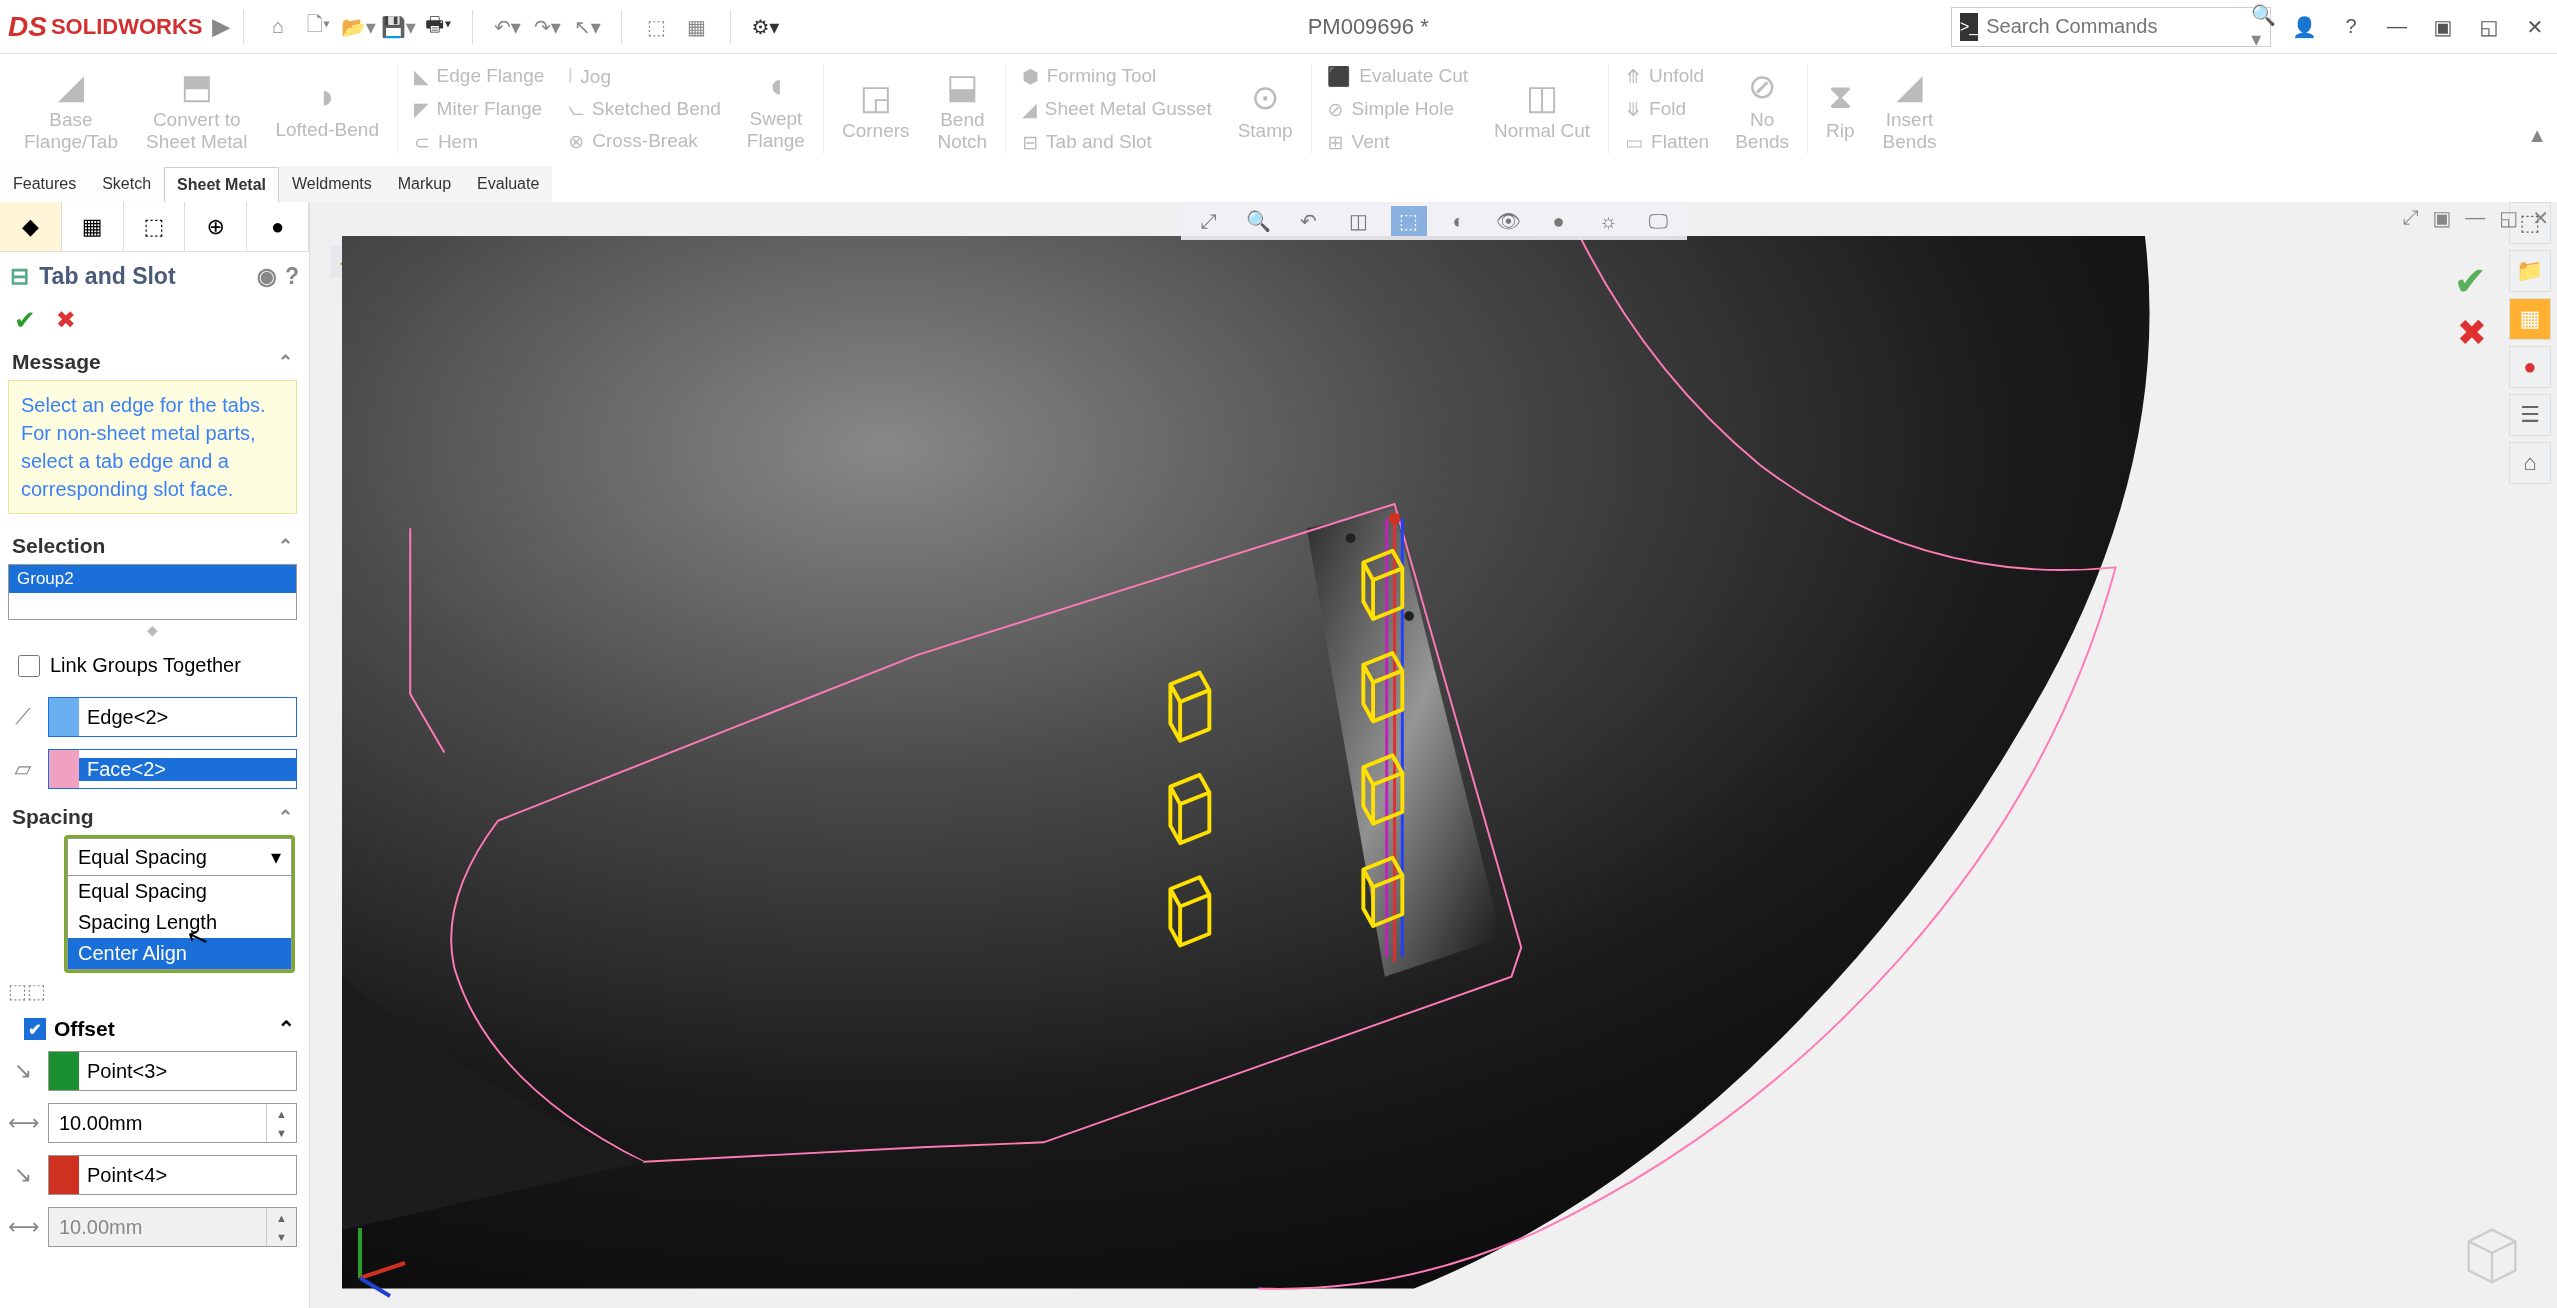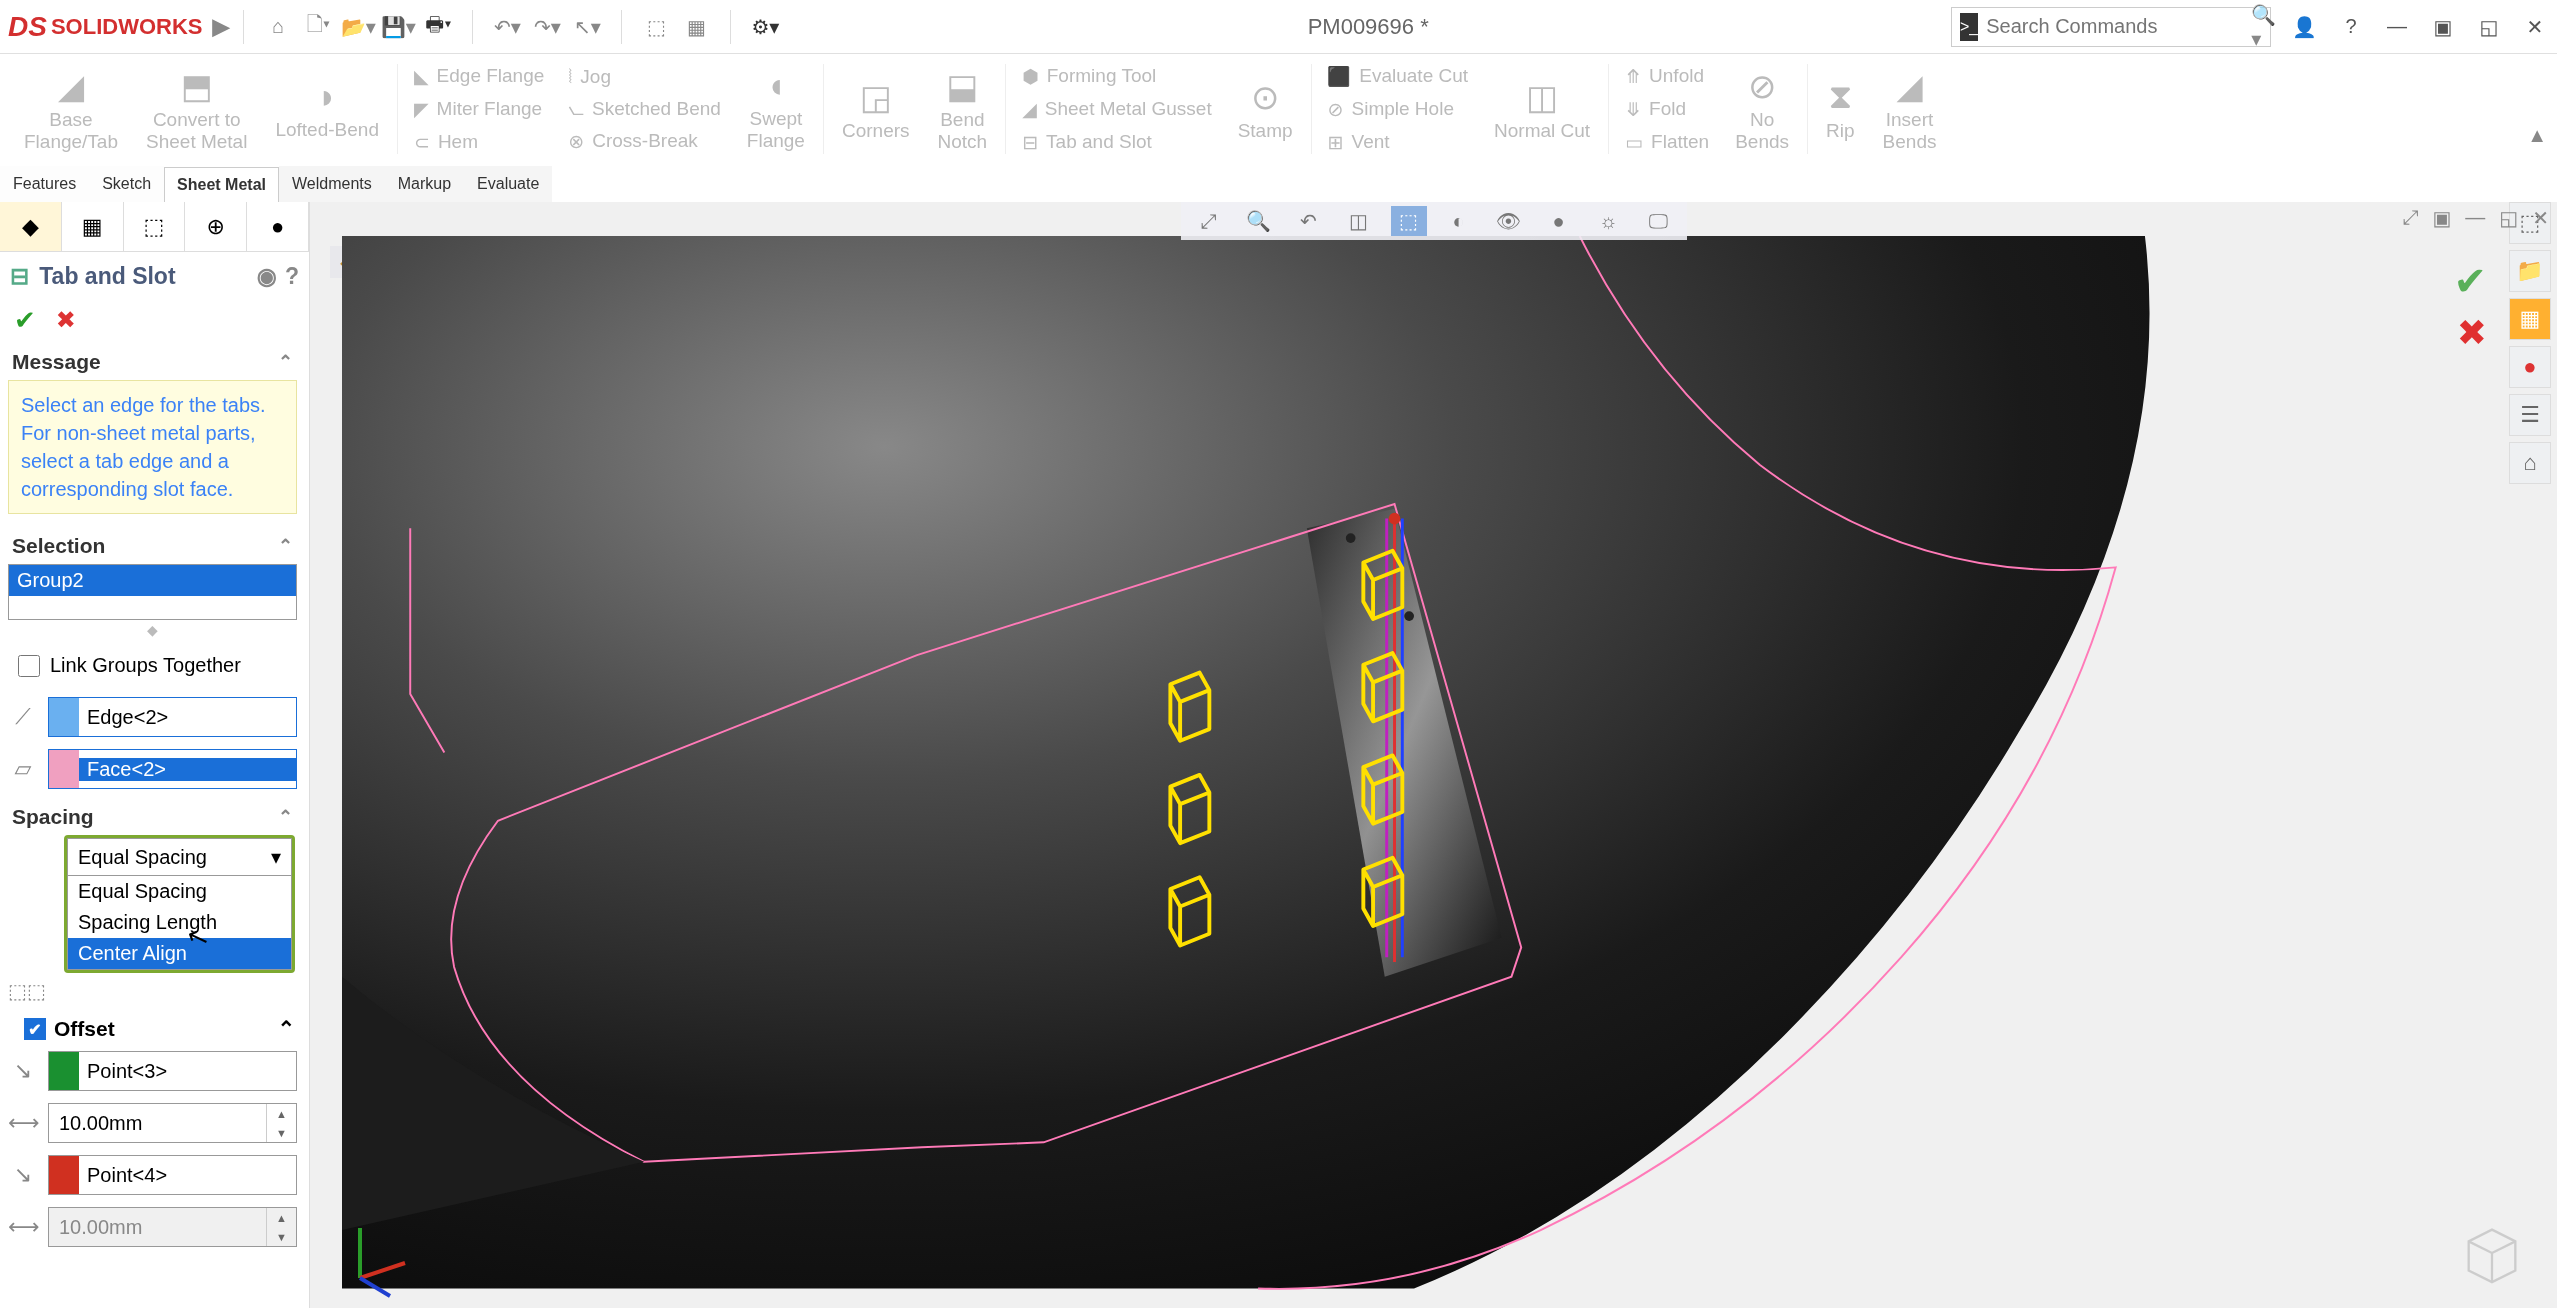--- a/index.html
+++ b/index.html
@@ -49,21 +49,21 @@
 .pp-okx .x { color: #d33; font-size: 24px;}
 
 .pp-body { flex: 1; overflow-y: auto; overflow-x: hidden; padding-right: 4px;}
 .pp-body::-webkit-scrollbar { width: 16px;}
 .pp-body::-webkit-scrollbar-thumb { background:#ccc;}
 .sect-hd { font-weight: bold; font-size: 21px; color: #333; padding: 10px 12px 6px; display:flex; justify-content: space-between; align-items:center;}
 .sect-hd .chev { color:#888; font-size:18px;}
 .msg-box { background: #fffde0; border: 1px solid #e8e4a0; margin: 0 8px 10px; padding: 10px 12px; font-size: 20px; color: #3b82f6; line-height: 1.4;}
 
 .sel-list { margin: 0 8px; border: 1px solid #999; height: 56px; background:#fff;}
-.sel-item { background: #1a6fd8; color: #fff; padding: 4px 8px; font-size: 20px;}
+.sel-item { background: #1a6fd8; color: #fff; padding: 4px 8px; font-size: 17px;}
 .link-row { display:flex; align-items:center; gap:10px; padding: 14px 18px; font-size: 20px;}
 .link-row input[type=checkbox]{ width:22px; height:22px;}
 .newgrp { display:flex; justify-content:center; padding: 4px 0 16px;}
 .newgrp button { padding: 6px 22px; font-size: 20px; border: 1px solid #88b0e0; background: #e8f0fb; color:#333;}
 
 .field-row { display:flex; align-items:center; gap:10px; padding: 6px 8px;}
 .field-row .fi-ico { width:30px; text-align:center; color:#888; font-size:22px;}
 .field-row .f-box { flex:1; height: 40px; border:1px solid #999; background:#fff; display:flex; align-items:center;}
 .f-box .chip { height: 100%; width: 30px; }
 .f-box.blue { border-color: #1a6fd8;}

